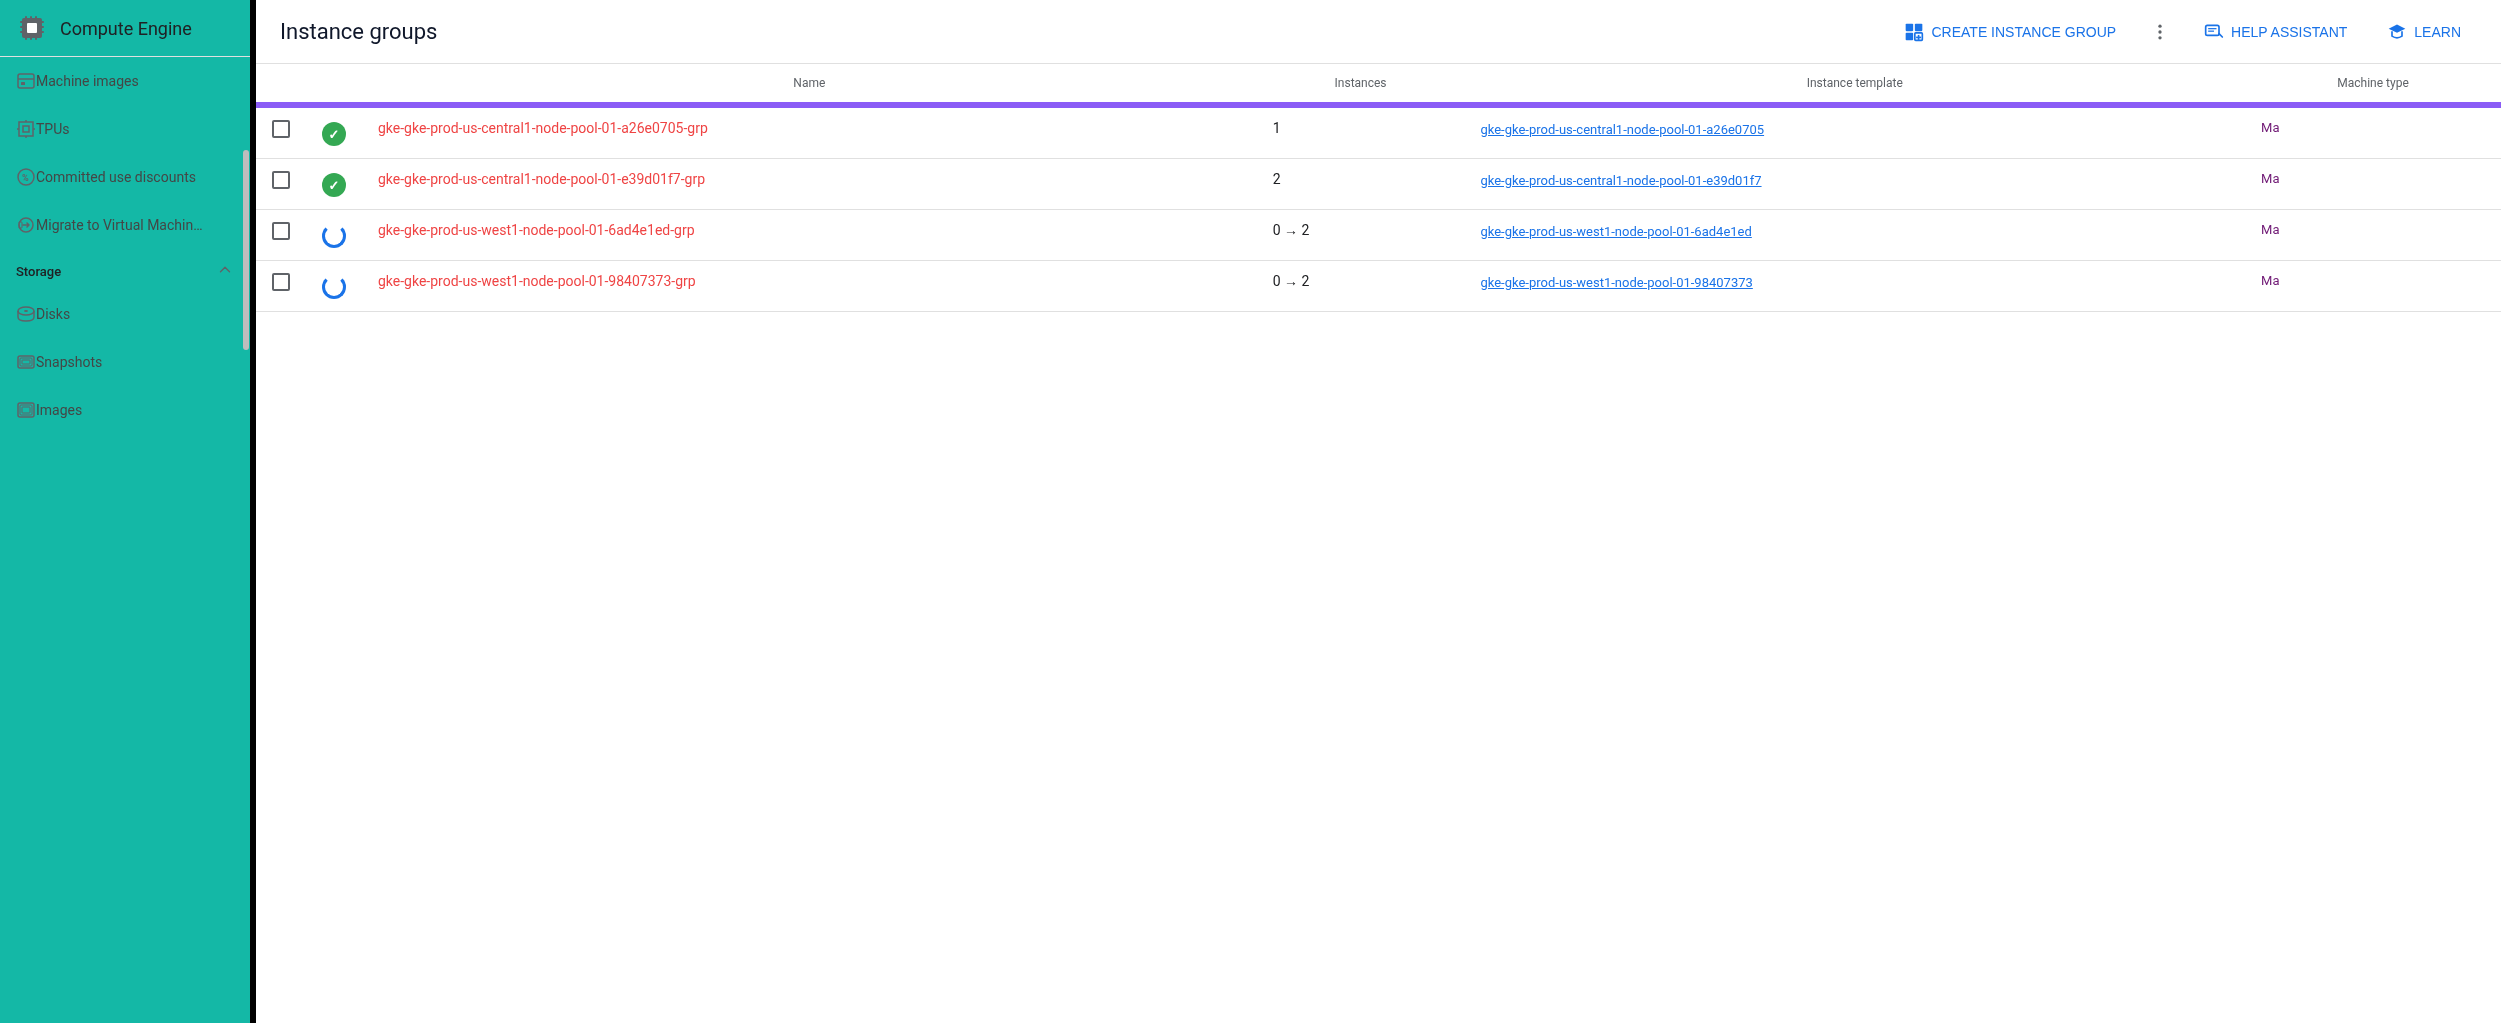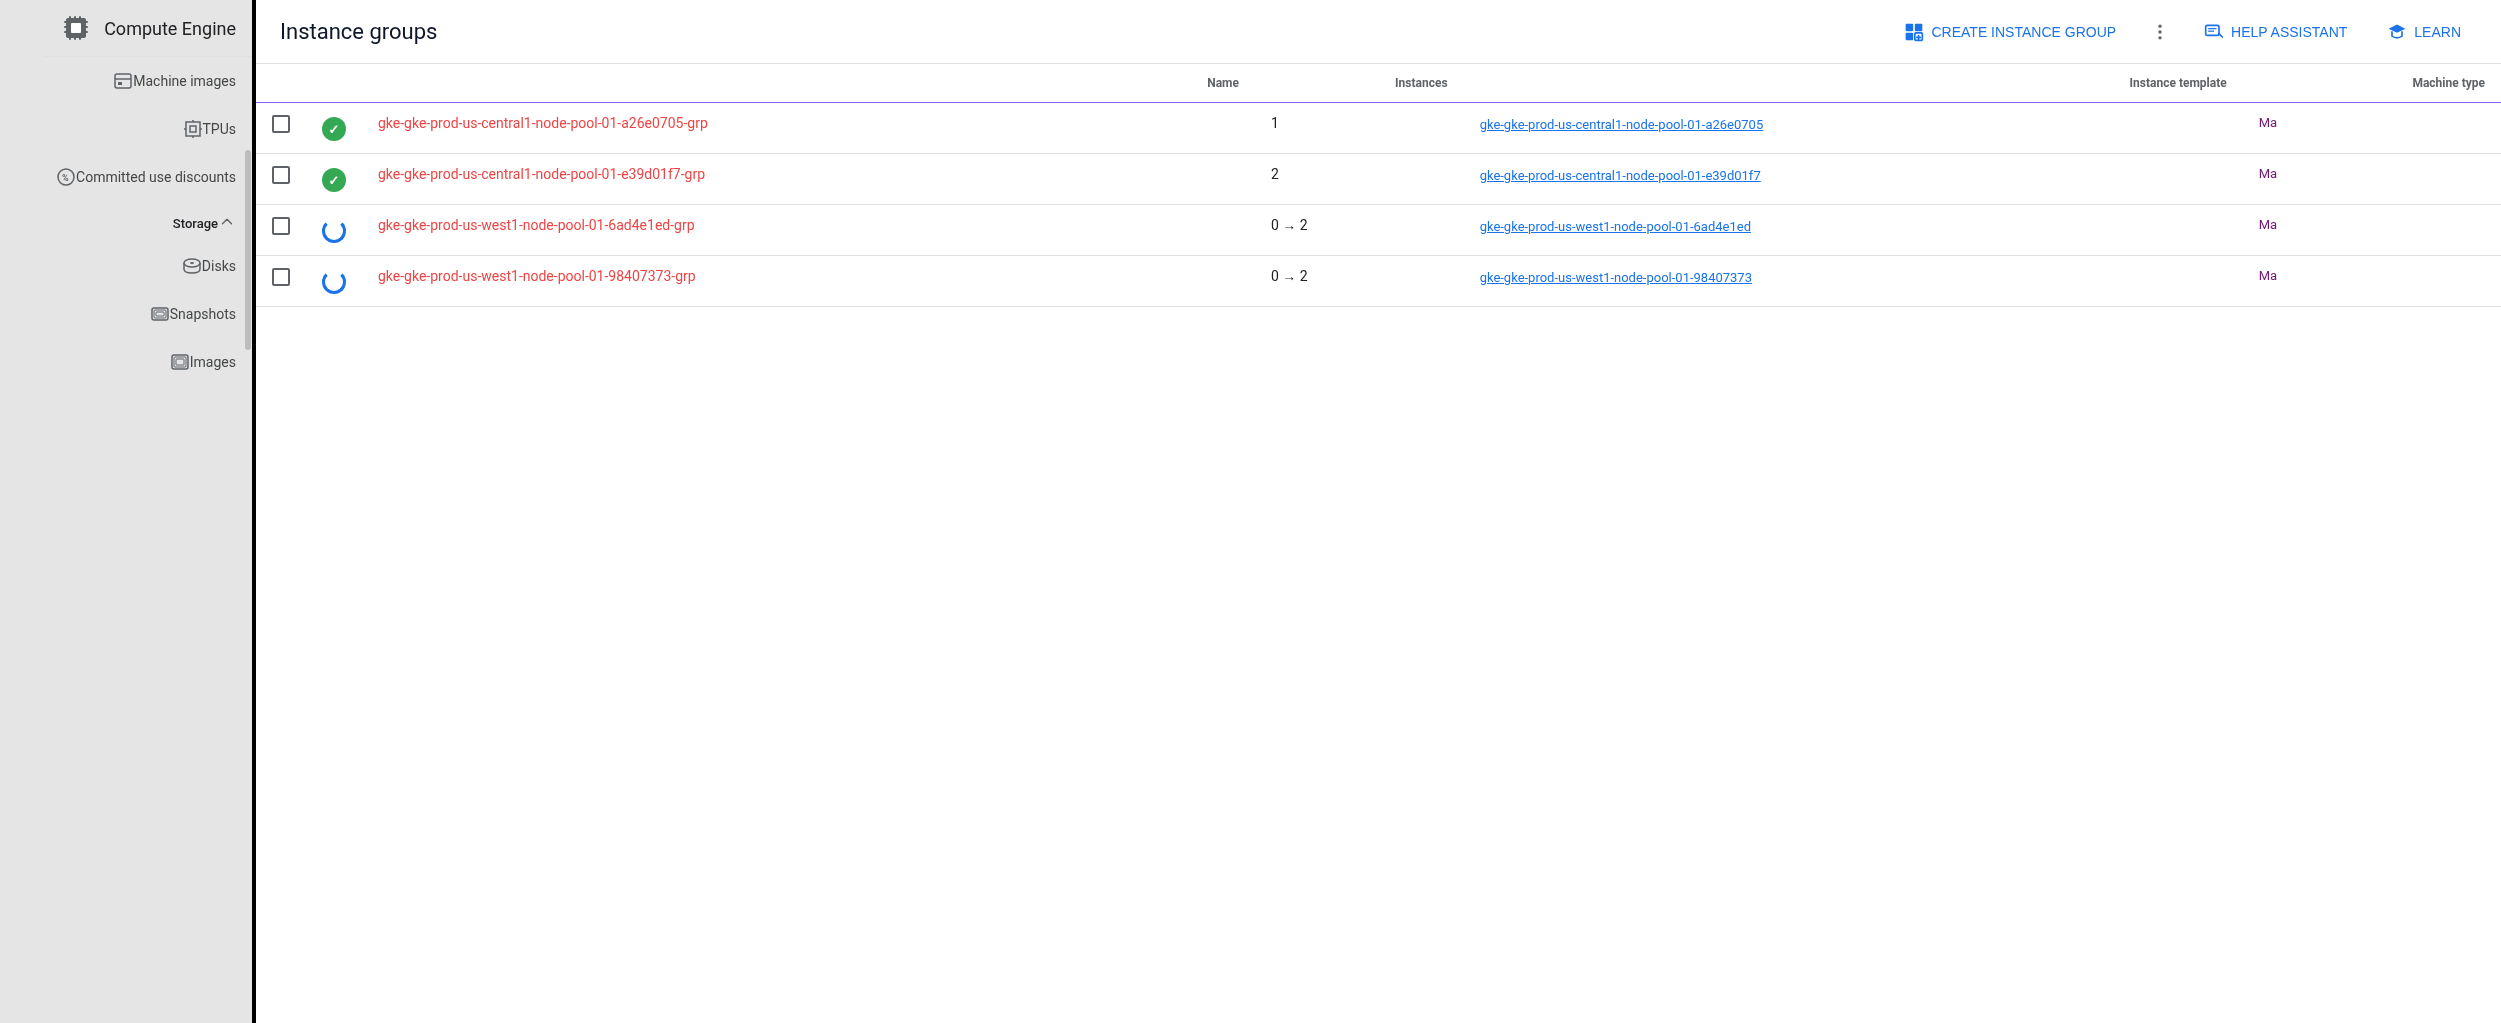--- a/index.html
+++ b/index.html
@@ -1,19 +1,19 @@
 <!DOCTYPE html>
 <html><head>
   <meta charset="utf-8">
   <style>
     * { box-sizing: border-box; margin: 0; padding: 0; }
     body { font-family: 'Google Sans', Roboto, Arial, sans-serif; font-size: 14px; color: #202124; background: #fff; display: flex; height: 100vh; overflow: hidden; }
 
     
-    .sidebar { width: 256px; min-width: 256px; background: #e5e5e5; border-right: 4px solid #000000; display: flex; flex-direction: column; overflow-y: auto; align-items: flex-end; }
+    .sidebar { width: 256px; min-width: 256px; background: #14b8a6; border-right: 6px solid #000000; display: flex; flex-direction: column; overflow-y: auto; }
     .sidebar-header { display: flex; align-items: center; padding: 12px 16px; gap: 12px; border-bottom: 1px solid #e0e0e0; }
     .sidebar-header-icon { width: 32px; height: 32px; }
     .sidebar-header-title { font-size: 18px; font-weight: 400; color: #202124; }
     .sidebar-item { display: flex; align-items: center; padding: 0 16px; height: 48px; cursor: pointer; color: #444746; font-size: 14px; }
     .sidebar-icon { width: 20px; height: 20px; display: flex; align-items: center; justify-content: center; flex-shrink: 0; }
     .sidebar-section { padding: 8px 16px; display: flex; align-items: center; justify-content: space-between; font-size: 13px; font-weight: 500; color: #202124; margin-top: 4px; }
     .sidebar-section-label { font-size: 13px; font-weight: 500; }
     .scrollbar-thumb { width: 6px; background: #bdbdbd; border-radius: 3px; margin: 0 auto; height: 200px; margin-top: 150px; }
 
     
@@ -23,21 +23,21 @@
     .topbar { display: flex; align-items: center; padding: 0 24px; height: 64px; border-bottom: 1px solid #e0e0e0; gap: 16px; flex-shrink: 0; }
     .topbar-title { font-size: 22px; font-weight: 400; color: #0f172a; flex: 1; }
     .topbar-actions { display: flex; align-items: center; gap: 8px; }
     .topbar-btn { display: flex; align-items: center; gap: 7px; padding: 8px 16px; border: none; background: none; cursor: pointer; font-size: 14px; font-weight: 500; color: #1a73e8; border-radius: 4px; }
     .topbar-btn svg { width: 20px; height: 20px; }
     .topbar-icon-btn { width: 40px; height: 40px; display: flex; align-items: center; justify-content: center; border: none; background: none; cursor: pointer; border-radius: 50%; color: #5f6368; }
 
     
     .table-area { flex: 1; overflow-y: auto; overflow-x: hidden; }
     .table { width: 100%; border-collapse: collapse; }
-    .table thead th { padding: 12px 16px; text-align: right; font-size: 12px; font-weight: 700; color: #5f6368; border-bottom: 1px solid #8b5cf6; white-space: nowrap; }
+    .table thead th { padding: 12px 16px; text-align: center; font-size: 12px; font-weight: 400; color: #5f6368; border-bottom: 6px solid #8b5cf6; white-space: nowrap; }
     .table tbody tr { border-bottom: 1px solid #e0e0e0; }
     .table td { padding: 12px 16px; vertical-align: top; }
     .table td:first-child { width: 48px; }
     .table td:nth-child(2) { width: 48px; }
 
     .checkbox { width: 18px; height: 18px; border: 2px solid #5f6368; border-radius: 2px; cursor: pointer; display: inline-block; flex-shrink: 0; }
     
     .status-ok { width: 24px; height: 24px; border-radius: 50%; background: #34a853; display: flex; align-items: center; justify-content: center; }
     .status-loading { width: 24px; height: 24px; border-radius: 50%; border: 3px solid #1a73e8; border-top-color: transparent; animation: spin 1s linear infinite; }
     @keyframes spin { to { transform: rotate(360deg); } }
@@ -106,20 +106,30 @@
     <span class="sidebar-icon">
       <svg viewBox="0 0 20 20" width="20" height="20">
         <circle cx="10" cy="10" r="8" fill="none" stroke="#5f6368" stroke-width="1.5"></circle>
         <text x="6" y="14" font-size="9" font-weight="bold" fill="#5f6368">%</text>
       </svg>
     </span>
     <span>Committed use discounts</span>
   </div>
 
 
+  <div class="sidebar-item">
+    <span class="sidebar-icon">
+      <svg viewBox="0 0 20 20" width="20" height="20">
+        <circle cx="10" cy="10" r="7" fill="none" stroke="#5f6368" stroke-width="1.5"></circle>
+        <path d="M7 10 L13 10 M11 8 L13 10 L11 12" stroke="#5f6368" stroke-width="1.5" fill="none" stroke-linecap="round" stroke-linejoin="round"></path>
+        <rect x="3" y="7" width="3" height="6" rx="0.5" fill="none" stroke="#5f6368" stroke-width="1"></rect>
+      </svg>
+    </span>
+    <span>Migrate to Virtual Machin…</span>
+  </div>
 
   <div class="sidebar-section">
     <span class="sidebar-section-label">Storage</span>
     <span>
       <svg viewBox="0 0 20 20" width="18" height="18" fill="#5f6368">
         <path d="M5 12 L10 7 L15 12" stroke="#5f6368" stroke-width="1.5" fill="none" stroke-linecap="round" stroke-linejoin="round"></path>
       </svg>
     </span>
   </div>
 

